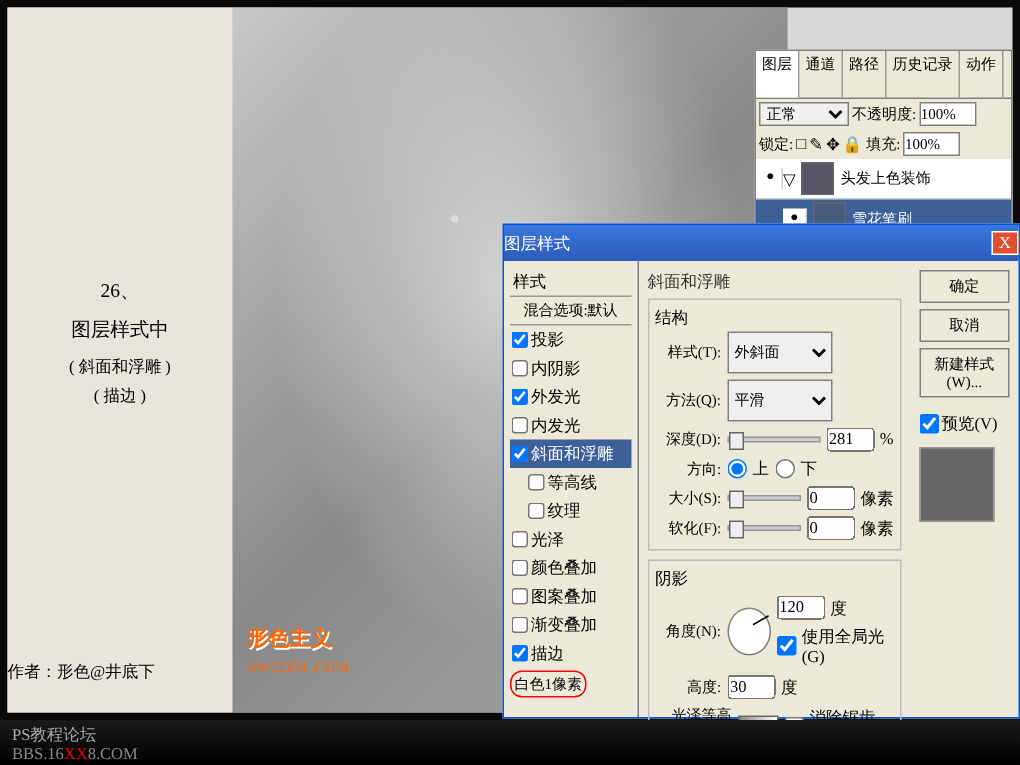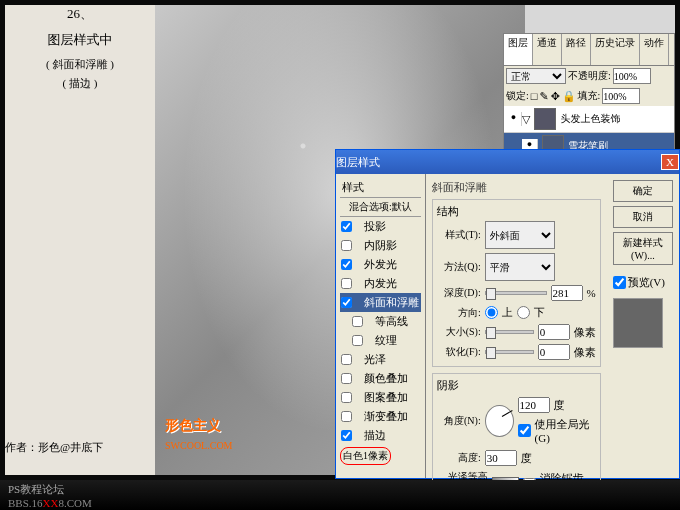--- a/index.html
+++ b/index.html
@@ -1,18 +1,18 @@
 <!DOCTYPE html>
 <html><head>
 <meta charset="utf-8">
 <style>
 *{box-sizing:border-box;margin:0;padding:0;font-family:"SimSun",serif;font-size:11px}
 body{width:680px;height:510px;background:#0a0a0a;position:relative;overflow:hidden}
 .content{position:absolute;left:5px;top:5px;width:670px;height:470px;background:#d8d8d8}
-.left-img{position:absolute;left:0;top:0;width:150px;height:470px;background:#e8e4dc;text-align:center;}
+.left-img{position:absolute;left:0;top:0;width:150px;height:470px;background:#e8e4dc;text-align:center;padding-top:180px}
 .left-img .step{font-size:13px;margin-bottom:8px}
 .left-img .note{font-size:11px;margin-bottom:4px;}
 .author{position:absolute;bottom:20px;left:0;font-size:11px}
 .ps-img{position:absolute;left:150px;top:0;width:370px;height:470px;background:linear-gradient(135deg,#c8c8c8,#888,#aaa);overflow:hidden}
 .ps-img::after{content:"";position:absolute;inset:0;background:radial-gradient(ellipse at 50% 40%,rgba(255,255,255,.6),transparent 60%),radial-gradient(circle at 40% 30%,rgba(255,255,255,.4) 2px,transparent 3px),radial-gradient(circle at 60% 50%,rgba(255,255,255,.5) 2px,transparent 3px)}
 .watermark{position:absolute;left:160px;bottom:40px;color:#ff6600;font-weight:bold;font-size:14px;text-shadow:1px 1px 0 #fff}
 .watermark2{position:absolute;left:160px;bottom:24px;color:#ff6600;font-size:10px}
 
 
 .layers{position:absolute;right:0;top:28px;width:172px;background:#ece9d8;border:1px solid #808080}
@@ -29,21 +29,21 @@
 .lname{font-size:10px}
 
 
 .dialog{position:absolute;left:330px;top:144px;width:345px;height:330px;background:#ece9d8;border:1px solid #0054e3}
 .titlebar{height:24px;background:linear-gradient(#3b77dd,#2b5bbb);color:#fff;display:flex;align-items:center;padding:0 0;font-size:12px;justify-content:space-between}
 .closebtn{width:18px;height:16px;background:#e05030;color:#fff;text-align:center;line-height:14px;border:1px solid #fff;font-size:11px}
 .dlg-body{display:flex;height:calc(100% - 24px)}
 .styles-col{width:92px;border-right:1px solid #808080;padding:4px}
 .styles-col .hdr{font-size:11px;padding:2px;border-bottom:1px solid #999}
 .styles-col .sub{font-size:10px;padding:2px;text-align:center;border-bottom:1px solid #999}
-.chk-row{display:flex;align-items:center;padding:2px 1px;gap:12px}
+.chk-row{display:flex;align-items:center;padding:2px 1px;gap:2px}
 .chk-row input{width:11px;height:11px}
 .chk-row.sel{background:#3d6099;color:#fff}
 .chk-row.ind{padding-left:12px}
 .stroke-note{margin-top:2px;padding:1px 2px;border:1px solid red;border-radius:8px;font-size:10px;display:inline-block}
 
 .opts-col{flex:1;padding:6px;font-size:11px}
 .section-title{color:#333;font-size:11px;margin-bottom:4px}
 .fieldset{border:1px solid #bbb;padding:4px;margin-bottom:6px}
 .orow{display:flex;align-items:center;gap:4px;padding:2px 0}
 .orow .lbl{min-width:44px;text-align:right;font-size:10px}

